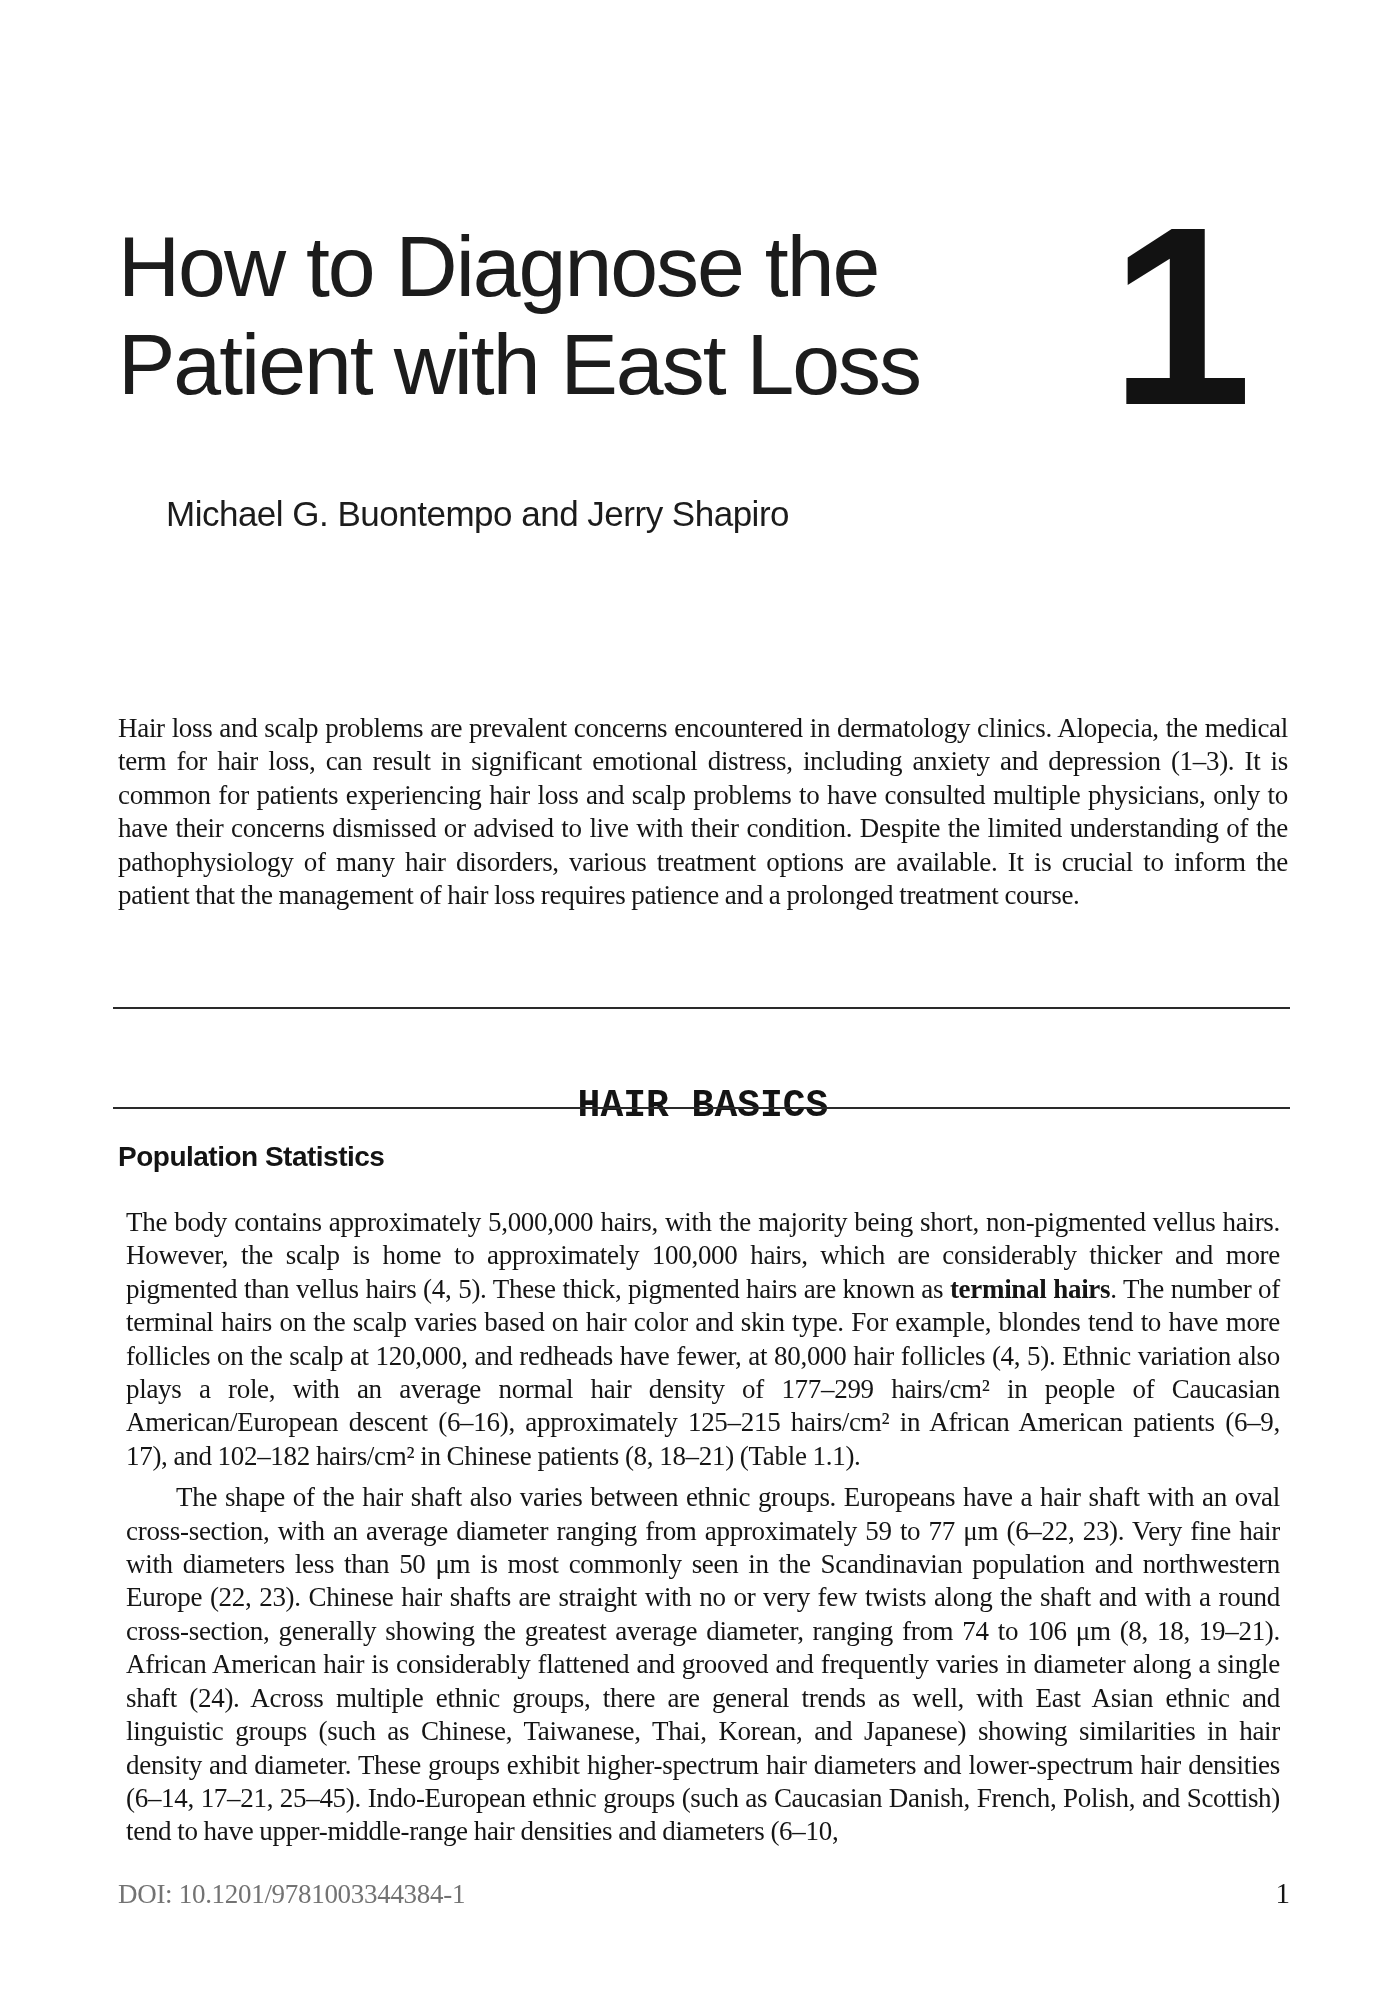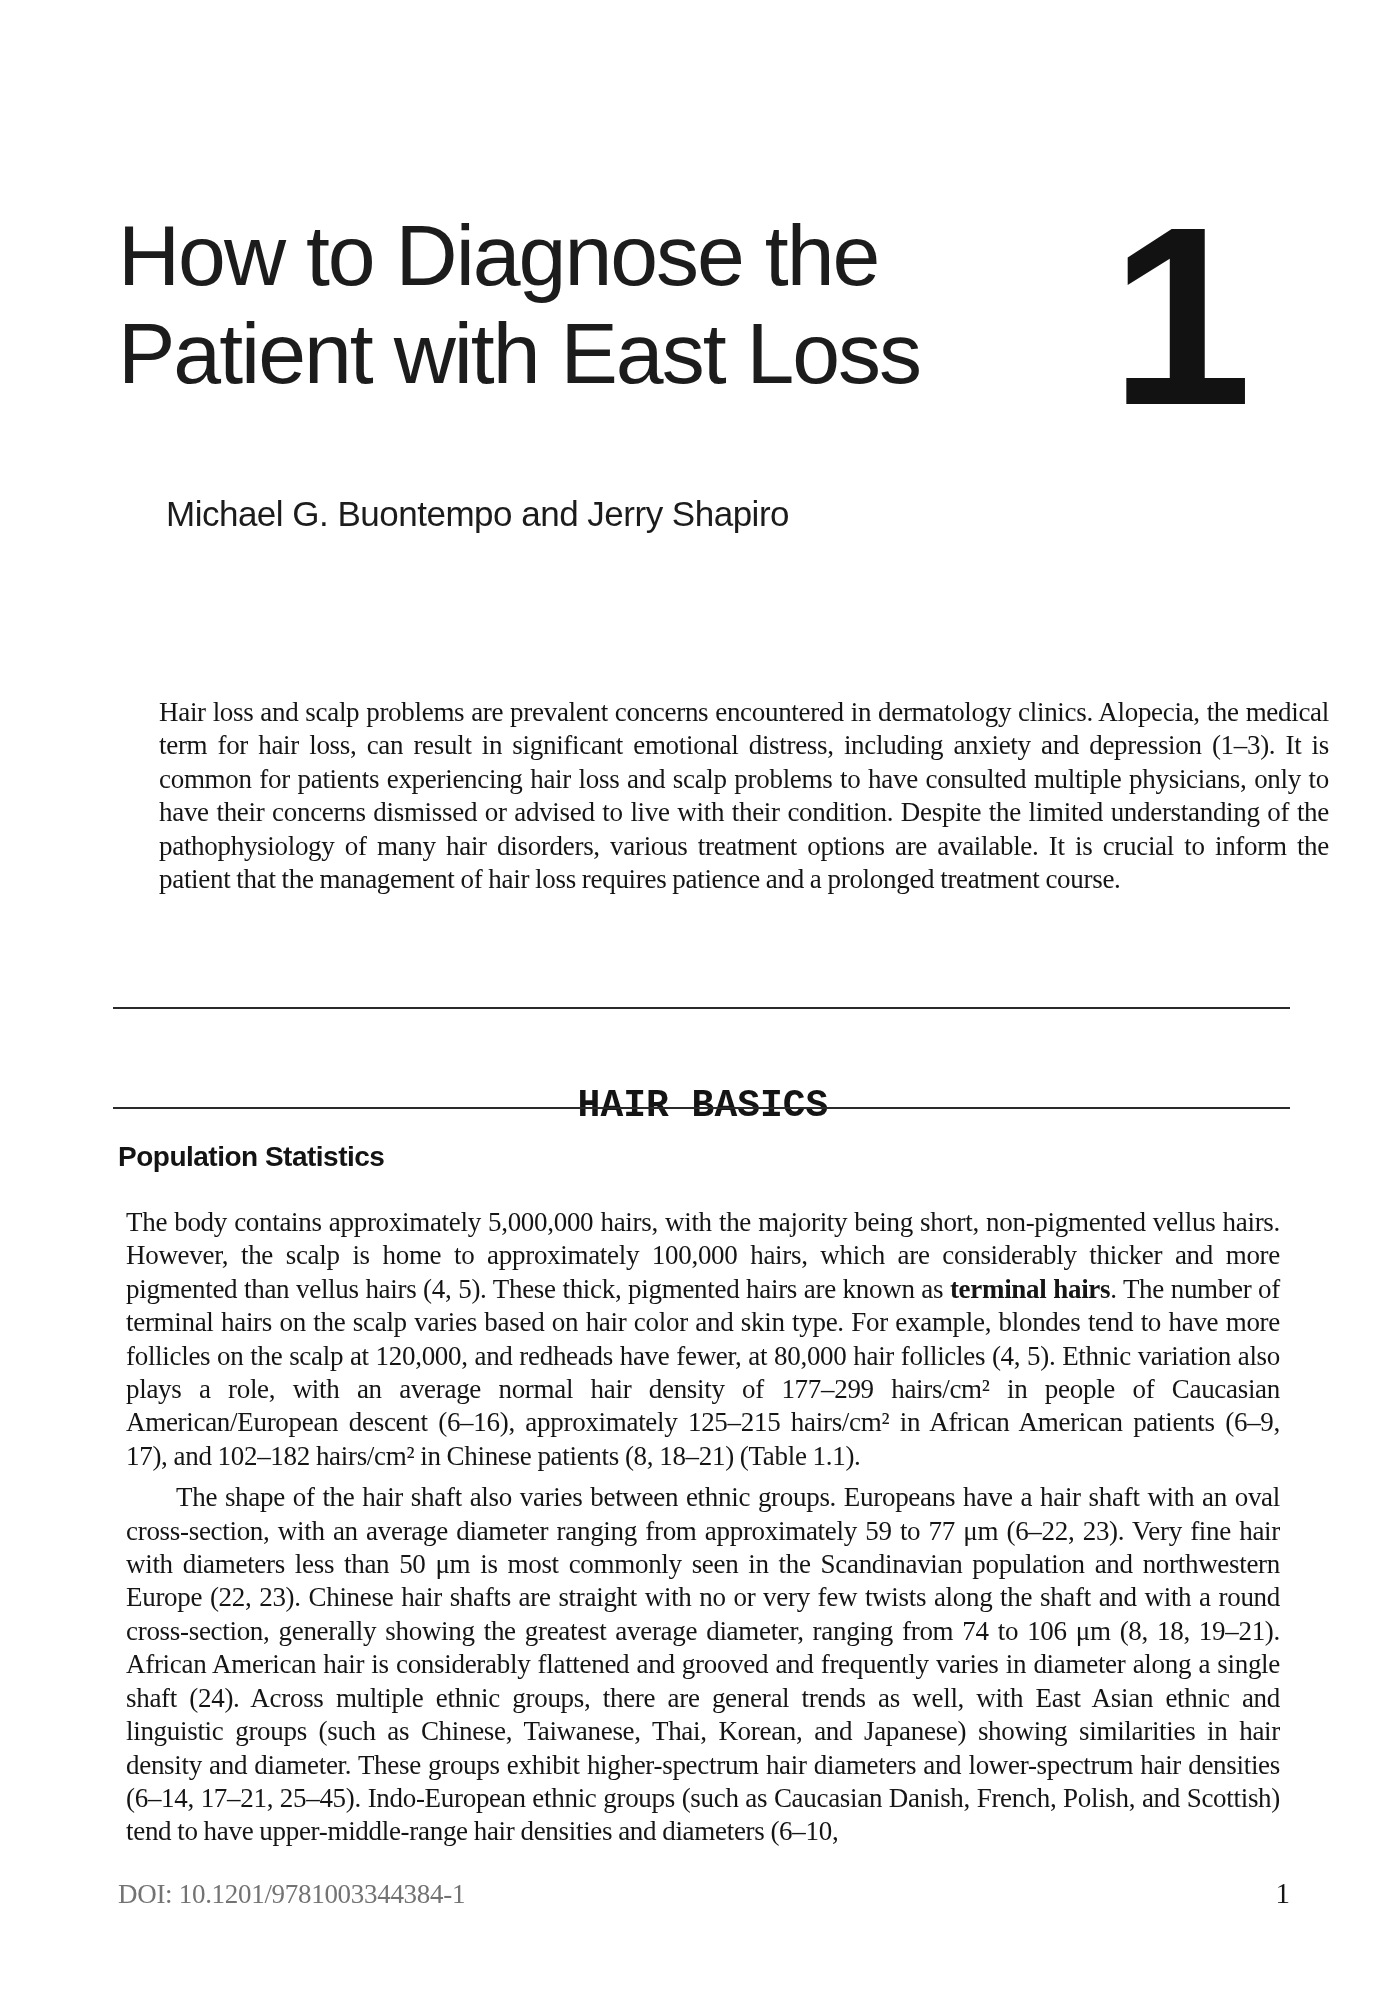--- a/index.html
+++ b/index.html
@@ -15,21 +15,21 @@
   .page {
     position: absolute;
     inset: 0;
     background: #ffffff;
   }
 
   
   .chapter-title {
     position: absolute;
     left: 118px;
-    top: 206px;
+    top: 217px;
     width: 1000px;
     font-family: "Liberation Sans", sans-serif;
     font-weight: 400;
     font-size: 86px;
     line-height: 98px;
     letter-spacing: -2px;
     color: #1c1c1c;
   }
   .chapter-title .title-line { display: block; }
 
@@ -65,23 +65,22 @@
     font-size: 27px;
     line-height: 33.4px;
     text-align: justify;
     letter-spacing: -0.3px;
     word-spacing: -0.5px;
     color: #151515;
   }
   .intro-paragraph {
     position: absolute;
     left: 118px;
-    top: 696px;
+    top: 712px;
     width: 1170px;
-    margin-left: 41px;
   }
 
   
   .section-rule {
     position: absolute;
     left: 113px;
     width: 1177px;
     height: 2px;
     background: #2a2a2a;
   }

